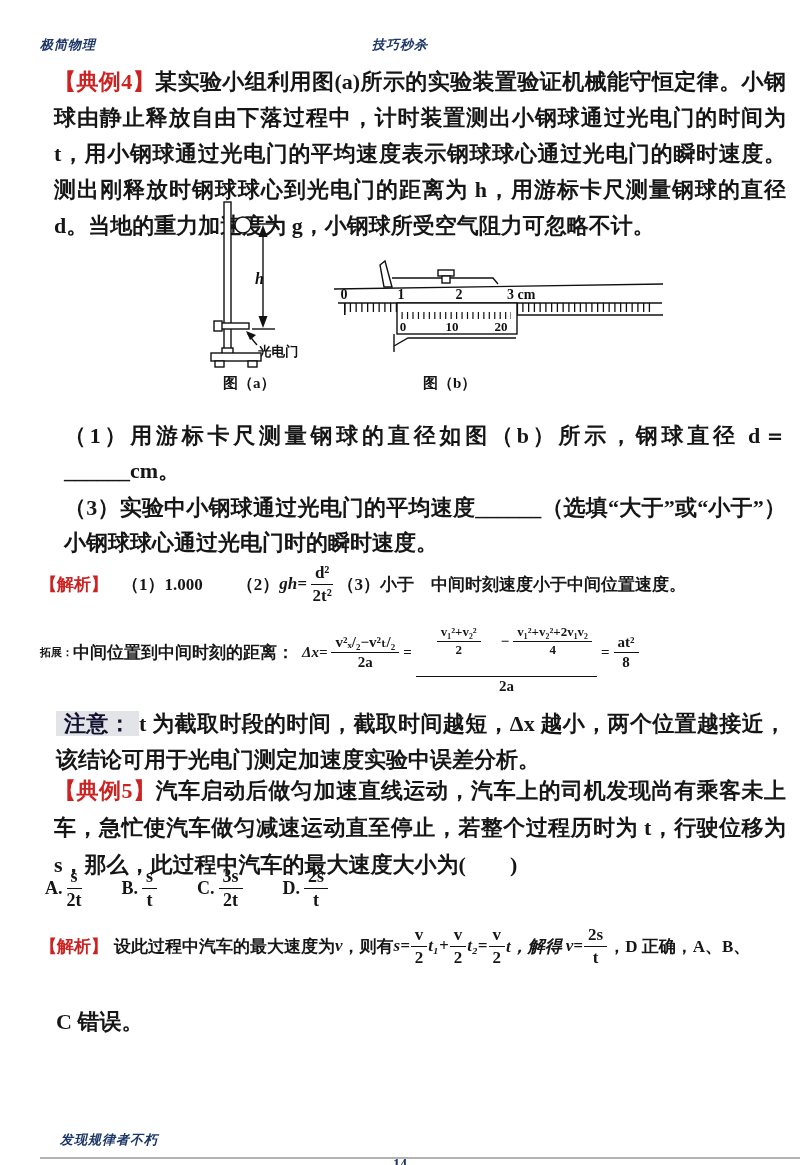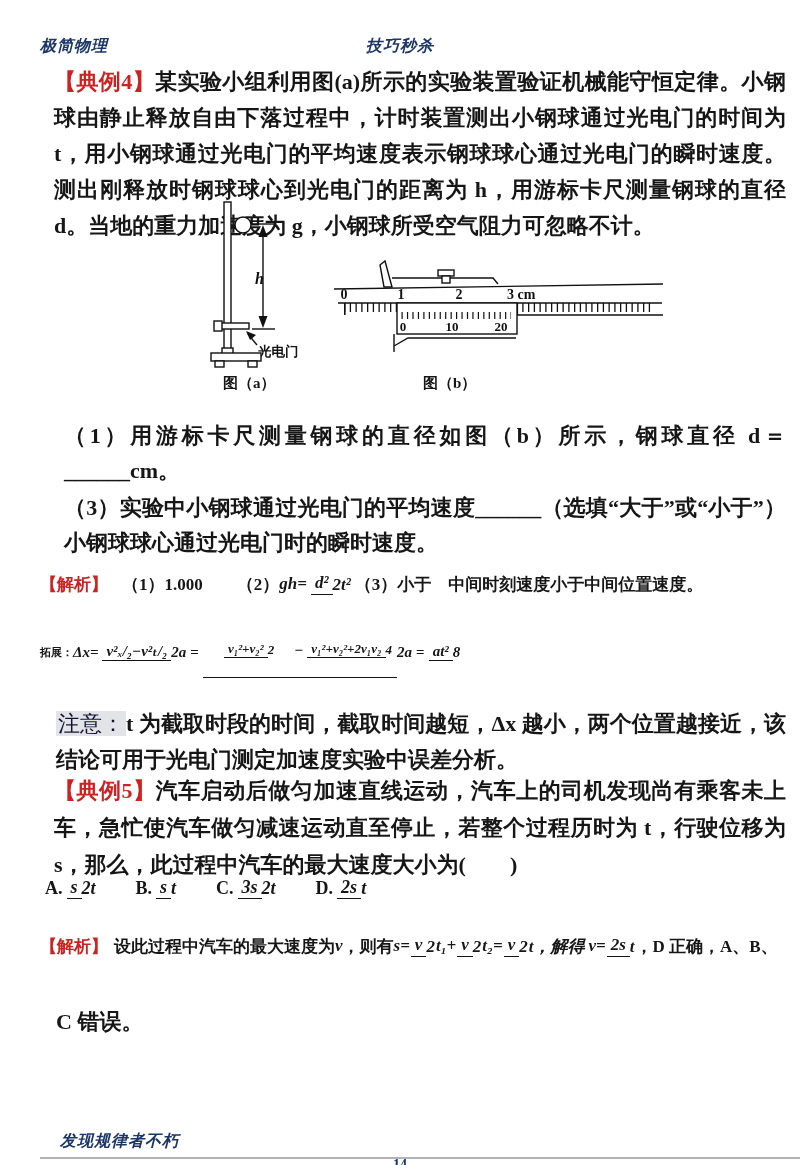--- a/index.html
+++ b/index.html
@@ -1,34 +1,34 @@
 <!DOCTYPE html>
 <html><head>
 <meta charset="utf-8">
 <style>
   html,body{margin:0;padding:0;background:#ffffff;}
   .page{position:relative;width:800px;height:1165px;background:#fff;overflow:hidden;
         font-family:"Liberation Serif","DejaVu Serif",serif;color:#161616;}
   .abs{position:absolute;}
   
-  .brand{font-size:16px;font-weight:bold;font-style:italic;color:#1c3668;letter-spacing:1px;}
+  .brand{font-size:13px;font-weight:bold;font-style:italic;color:#1c3668;letter-spacing:1px;}
   .hdr-center{left:0;right:0;text-align:center;}
   .pgnum{left:0;right:0;text-align:center;font-size:14px;color:#1c3668;font-weight:bold;margin-top:16px;}
   .botline{left:40px;right:0;border-top:2px solid #b3b3b3;}
   
   .para{margin:16px;font-size:22px;line-height:36px;font-weight:600;text-align:justify;}
   .lbl-red{color:#cc2222;font-weight:bold;}
-  .hl{background:#e2e4e8;color:#101230;font-weight:normal;padding:0 2px;}
+  .hl{background:#e2e4e8;color:#101230;font-weight:bold;padding:0 8px;}
   .boldlbl{font-weight:bold;}
   .it{font-style:italic;}
   
   .row{display:flex;align-items:center;font-size:17px;font-weight:600;}
   .mr14{margin-right:14px;} .mr34{margin-right:34px;}
-  .frac{display:inline-flex;flex-direction:row;align-items:center;text-align:center;
-        font-style:italic;line-height:1.12;margin:0 4px;}
+  .frac{display:inline-flex;flex-direction:column;align-items:center;text-align:center;
+        line-height:1.12;margin:0 4px;}
   .frac>.fn{border-bottom:1.5px solid #111;padding:0 4px 1px;}
   .frac>.fd{padding-top:1px;}
   .fn.nest{display:flex;align-items:center;gap:4px;border-bottom:1.6px solid #111;padding:0 5px 3px;}
   .fs15{font-size:15px;} .fs13{font-size:13px;}
   .opt{display:flex;align-items:center;font-size:18px;font-weight:600;}
   
   .figcap{font-size:15px;font-weight:600;}
   svg{overflow:visible;}
   svg text{font-family:"Liberation Serif","DejaVu Serif",serif;font-weight:bold;fill:#111;}
   .ln{stroke:#111;stroke-width:1.4;fill:none;}
@@ -109,20 +109,21 @@
     <span class="it">gh=</span>
     <span class="frac mr34">
       <span class="fn">d²</span>
       <span class="fd">2t²</span>
     </span>
     <span>（3）小于　中间时刻速度小于中间位置速度。</span>
   </div>
 
   <div class="row abs fs15" style="top:614px;left:40px;width:740px;height:76px;">
     <span class="boldlbl" style="font-size:11px;">拓展：</span>
+    <span style="font-size:17px;margin-right:8px;">中间位置到中间时刻的距离：</span>
     <span class="it">Δx=</span>
     <span class="frac">
       <span class="fn">v²ₓ/₂−v²ₜ/₂</span>
       <span class="fd">2a</span>
     </span>
     <span>=</span>
     <span class="frac">
       <span class="fn nest">
         <span class="frac fs13" style="margin:16px;">
           <span class="fn">v₁²+v₂²</span>

